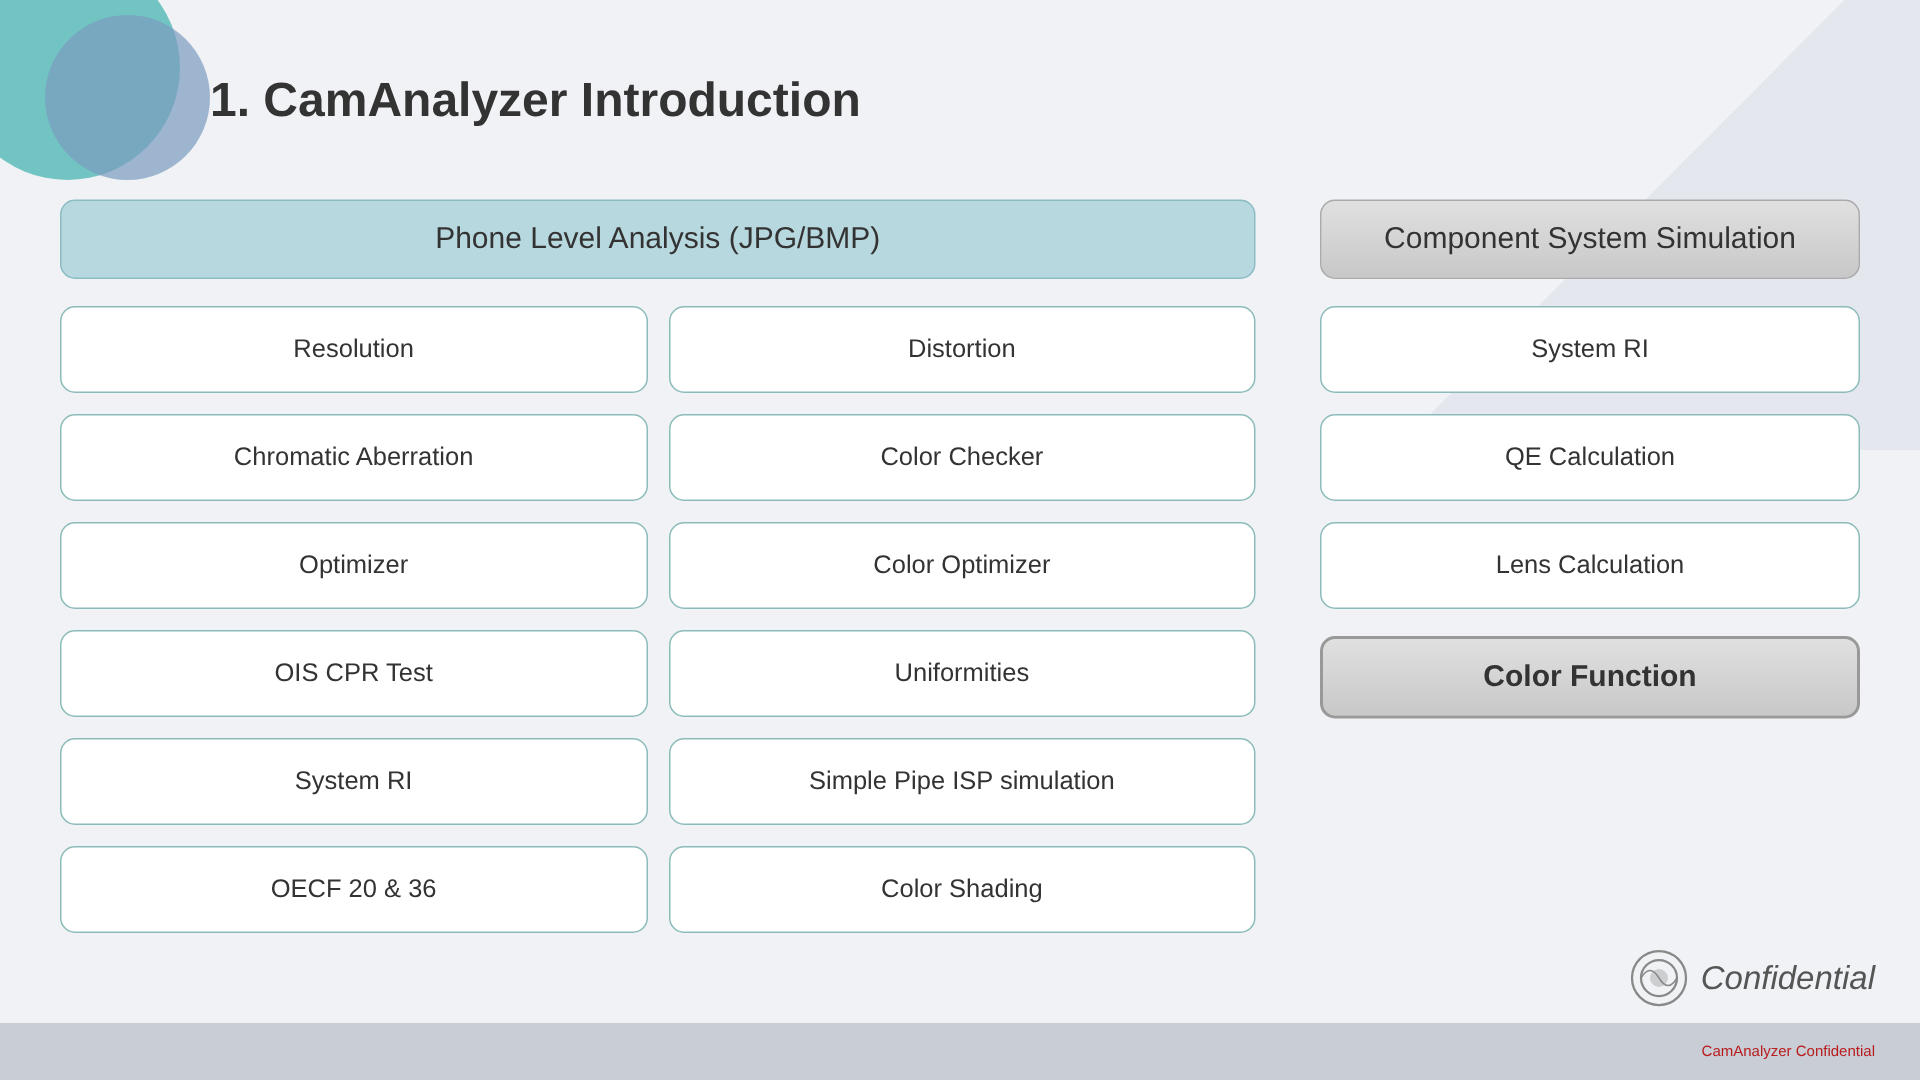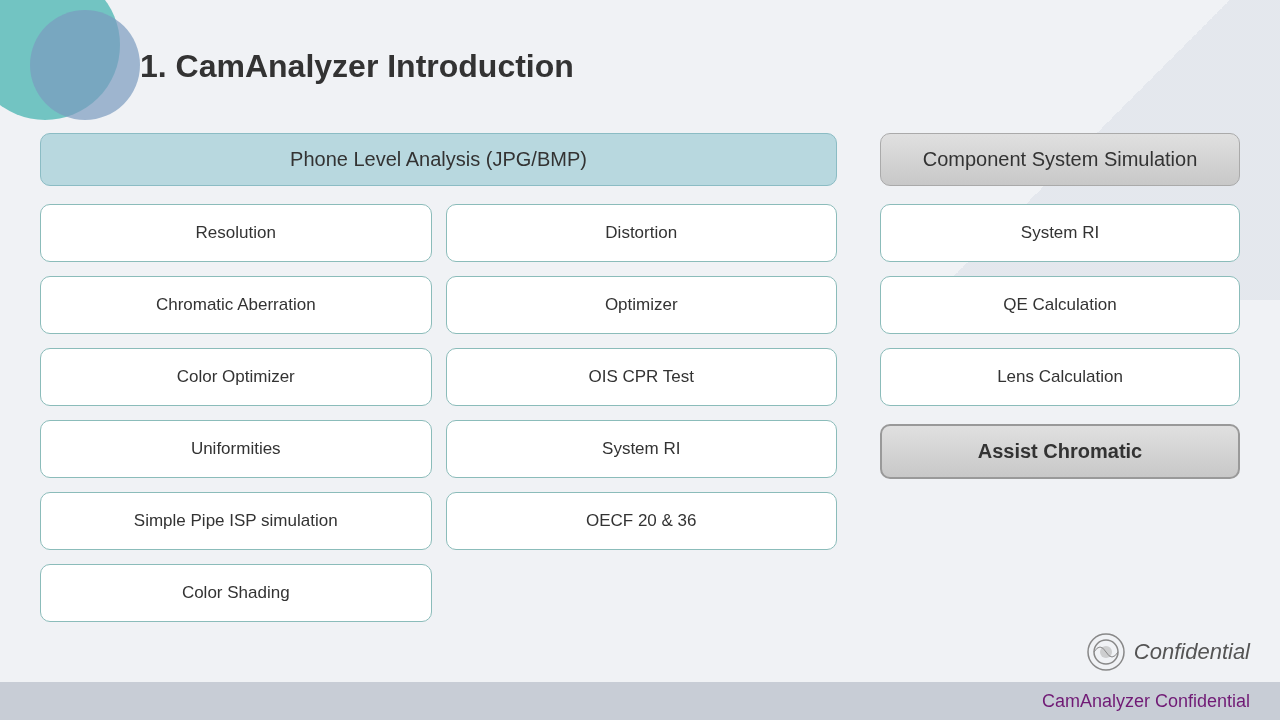--- a/index.html
+++ b/index.html
@@ -162,22 +162,22 @@
       height: 38px;
       background: #c8cdd6;
       display: flex;
       align-items: center;
       justify-content: flex-end;
       padding-right: 30px;
       z-index: 10;
     }
 
     .footer-text {
-      font-size: 18px;
-      color: #701a75;
+      font-size: 10px;
+      color: #b91c1c;
     }
 
     
     .logo-area {
       position: absolute;
       bottom: 48px;
       right: 30px;
       display: flex;
       align-items: center;
       gap: 8px;
@@ -209,20 +209,21 @@
 
     <div class="left-section">
       <div class="header-box-blue">Phone  Level  Analysis (JPG/BMP)</div>
 
       <div class="grid-2col">
 
         <div class="item-box">Resolution</div>
         <div class="item-box">Distortion</div>
 
         <div class="item-box">Chromatic Aberration</div>
+        <div class="item-box">Color Checker</div>
 
         <div class="item-box">Optimizer</div>
         <div class="item-box">Color Optimizer</div>
 
         <div class="item-box">OIS CPR Test</div>
         <div class="item-box">Uniformities</div>
 
         <div class="item-box">System RI</div>
         <div class="item-box">Simple Pipe ISP simulation</div>
 
@@ -234,21 +235,21 @@
     <div class="right-section">
       <div class="header-box-gray">Component  System  Simulation</div>
 
       <div class="right-grid">
         <div class="right-item-box">System RI</div>
         <div class="right-item-box">QE Calculation</div>
         <div class="right-item-box">Lens Calculation</div>
       </div>
 
       <div style="margin-top: 18px; margin-bottom: 14px;">
-        <div class="assist-header-box">Assist Chromatic</div>
+        <div class="assist-header-box">Color Function</div>
       </div>
 
     </div>
 
   </div>
 </div>
 
 <div class="logo-area">
   <svg class="logo-icon" viewBox="0 0 40 40">
     <circle cx="20" cy="20" r="18" fill="none" stroke="#888" stroke-width="1.5"></circle>

